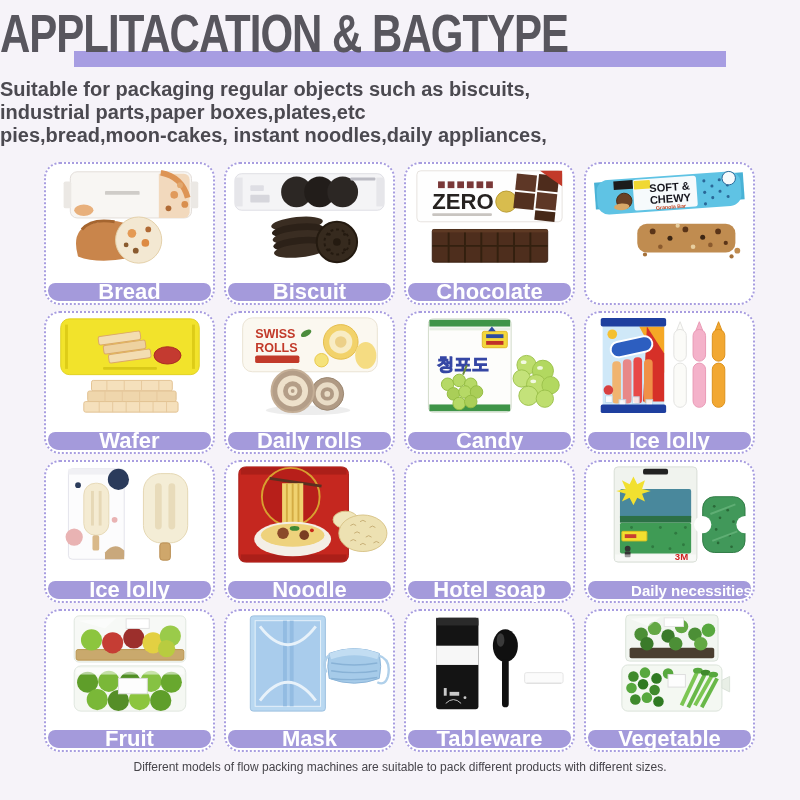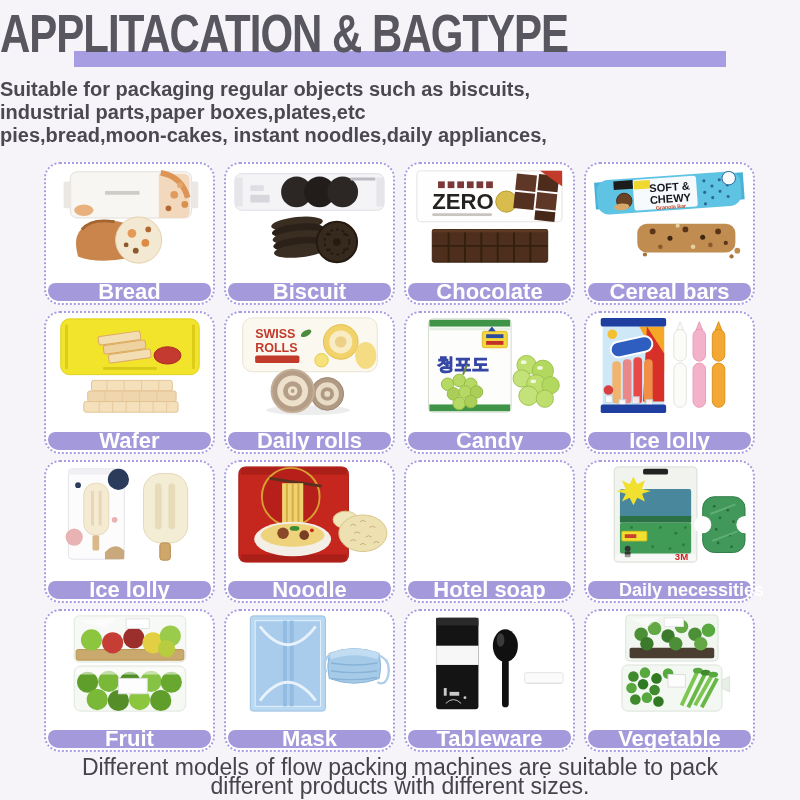--- a/index.html
+++ b/index.html
@@ -11,24 +11,24 @@
   .title-highlight{position:absolute;left:50%;transform:translateX(-50%);top:51px;width:652px;height:16px;background:#a79de2;z-index:0;}
   h1.title{position:relative;z-index:1;margin:0;font-size:42px;font-weight:bold;color:#58565e;letter-spacing:-1px;transform:scaleY(1.28);transform-origin:50% 78%;}
   .subtitle{margin-top:6px;font-size:20px;line-height:23px;font-weight:bold;color:#4b4950;}
 
   
   .grid{position:absolute;left:44px;top:162px;display:grid;grid-template-columns:repeat(4,171px);grid-auto-rows:143px;column-gap:9px;row-gap:6px;}
   .cell{position:relative;background:#ffffff;border:2px dotted #a89de0;border-radius:16px;box-sizing:border-box;}
   .art{position:absolute;left:2px;right:2px;top:2px;bottom:36px;}
   .art svg{width:100%;height:100%;display:block;}
   .cell-label{position:absolute;left:2px;right:2px;bottom:2px;height:18px;background:#a49adb;border-radius:8px 8px 12px 12px;color:#ffffff;font-size:22px;font-weight:bold;display:flex;align-items:center;justify-content:center;white-space:nowrap;}
-  .cell:nth-child(12) .cell-label{font-size:18px;padding-left:44px;}
+  .cell:nth-child(12) .cell-label{font-size:15px;padding-left:44px;}
 
   
-  .footer{position:absolute;left:0;right:0;top:758px;text-align:center;font-size:23px;line-height:19px;color:#46444a;}
+  .footer{position:absolute;left:0;right:0;top:758px;text-align:center;font-size:12px;line-height:19px;color:#46444a;}
   .footer div{max-width:720px;margin:0 auto;}
 
   text{font-family:"Liberation Sans",sans-serif;}
   .serif-text{font-family:"Liberation Serif",serif;}
 </style>
 </head>
 <body>
 
 <div class="page">
 
@@ -186,21 +186,20 @@
             <circle cx="108" cy="84" r="2.4" fill="#e8cfa0"></circle>
               <circle cx="126" cy="82" r="2.4" fill="#8a5a2e"></circle>
             <circle cx="92" cy="62" r="2.2" fill="#e8cfa0"></circle>
               <circle cx="142" cy="80" r="2.2" fill="#5a3418"></circle>
             <circle cx="154" cy="88" r="3" fill="#c08c50"></circle>
               <circle cx="148" cy="94" r="2.2" fill="#a5713a"></circle>
             <circle cx="58" cy="92" r="2.2" fill="#a5713a"></circle>
           </g>
         </svg>
       </div>
-      <div class="cell-label">Cereal bars</div>
     </div>
 
     <div class="cell">
       <div class="art">
         <svg viewBox="0 0 167 105">
           <g>
             <rect x="12" y="4" width="144" height="58" rx="9" fill="#f2e32b" stroke="#e0d020"></rect>
             <line x1="18" y1="10" x2="18" y2="56" stroke="#ddcc18" stroke-width="3"></line>
             <line x1="150" y1="10" x2="150" y2="56" stroke="#ddcc18" stroke-width="3"></line>
             <g transform="rotate(-8 70 31)">

